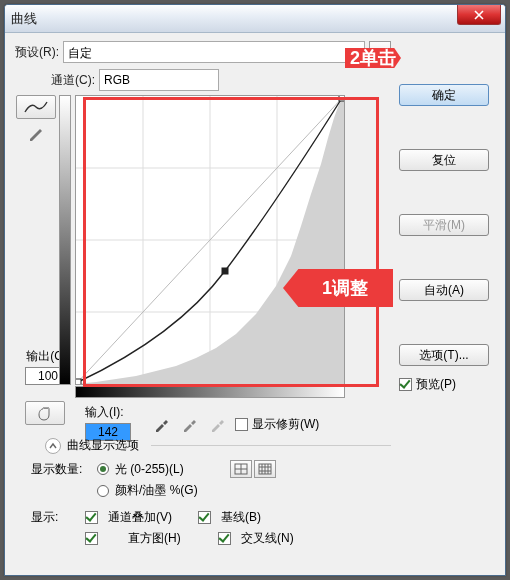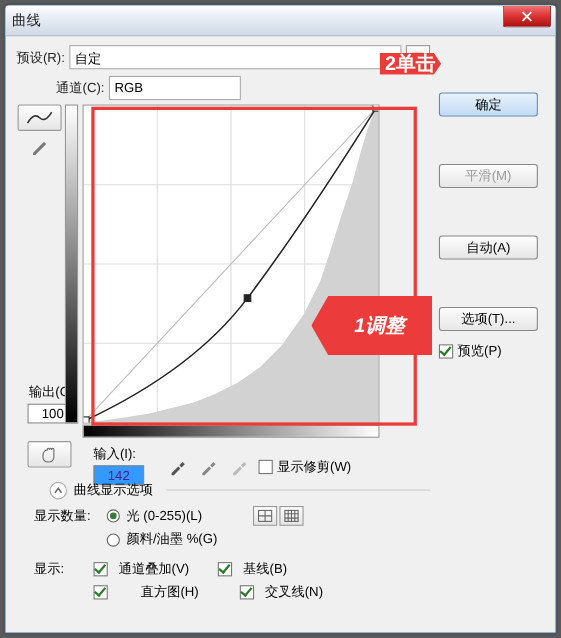--- a/index.html
+++ b/index.html
@@ -29,33 +29,33 @@
 .cb.checked::after { content: ""; position: absolute; left: 2px; top: -1px; width: 4px; height: 8px; border: solid #2a7a2a; border-width: 0 2px 2px 0; transform: rotate(40deg); }
 .curve-area { display: flex; margin-top: 4px; position: relative; }
 .curve-left { width: 60px; display: flex; flex-direction: column; }
 .output-lbl { margin-top: auto; text-align: right; padding-right: 4px; }
 .output-box { width: 46px; height: 18px; background: #fff; border: 1px solid #888; text-align: center; margin-top: 2px; margin-left: 10px; line-height: 16px; }
 .curve-panel { width: 270px; height: 290px; background: #fff; border: 1px solid #999; position: relative; }
 .curve-panel svg { position: absolute; top: 0; left: 0; }
 .gradient-h { width: 270px; height: 12px; background: linear-gradient(to right, #000, #fff); border: 1px solid #999; margin-left: 60px; margin-top: 1px; }
 .gradient-v { width: 12px; height: 290px; background: linear-gradient(to top, #000, #fff); border: 1px solid #999; position: absolute; left: 44px; top: 0; }
 .input-row { margin-left: 70px; margin-top: 6px; display: flex; align-items: center; }
-.input-box { width: 46px; height: 18px; background: #3399ff; color: #4c1d95; border: 1px solid #888; text-align: center; line-height: 16px; margin-top: 2px; }
+.input-box { width: 46px; height: 18px; background: #3399ff; color: #000000; border: 1px solid #888; text-align: center; line-height: 16px; margin-top: 2px; }
 .eyedroppers { display: flex; gap: 8px; margin: 4px 0 0 20px; }
 .eyedrop { width: 20px; height: 20px; display: flex; align-items: center; justify-content: center; }
 .section-hdr { display: flex; align-items: center; margin: 12px 0 6px 30px; gap: 6px; }
 .chev-btn { width: 16px; height: 16px; border: 1px solid #aaa; border-radius: 8px; background: #fff; display: flex; align-items: center; justify-content: center; }
 .hr { flex: 1; height: 1px; background: #ccc; margin-left: 6px; }
 .opts-row { display: flex; align-items: center; margin: 4px 0 4px 16px; gap: 6px; }
 .radio { width: 12px; height: 12px; border: 1px solid #666; border-radius: 50%; background: #fff; display: inline-flex; align-items: center; justify-content: center; }
 .radio.sel::after { content: ""; width: 6px; height: 6px; background: #3a7a3a; border-radius: 50%; }
 .grid-btns { display: flex; gap: 2px; margin-left: 40px; }
 .grid-btn { width: 22px; height: 18px; border: 1px solid #999; background: linear-gradient(to bottom, #fdfdfd, #e6e6e6); display: flex; align-items: center; justify-content: center; }
 .callout-red { position: absolute; background: #ec3b3b; color: #fff; font-size: 18px; display: flex; align-items: center; justify-content: center; font-weight: bold; }
-.callout1 { right: 112px; top: 264px; width: 110px; height: 54px; clip-path: polygon(14% 0, 100% 0, 100% 100%, 14% 100%, 0 50%); padding-left: 14px; font-style: italic; }
+.callout1 { right: 112px; top: 264px; width: 110px; height: 38px; clip-path: polygon(14% 0, 100% 0, 100% 100%, 14% 100%, 0 50%); padding-left: 14px; }
 .callout2 { right: 104px; top: 43px; width: 56px; height: 20px; clip-path: polygon(0 0, 88% 0, 100% 50%, 88% 100%, 0 100%); }
 .red-frame { position: absolute; border: 3px solid #ec3b3b; top: 92px; left: 78px; width: 296px; height: 290px; pointer-events: none; }
 .hand-icon { width: 40px; height: 24px; background: linear-gradient(to bottom, #fdfdfd, #e6e6e6); border: 1px solid #999; border-radius: 2px; display: flex; align-items: center; justify-content: center; margin-left: 6px; }
 </style>
 </head>
 <body>
 
 <div class="dialog">
   <div class="titlebar">
     <span class="title">曲线</span>
@@ -221,20 +221,23 @@
         <span style="width:84px;margin-left:20px;">直方图(H)</span>
         <div class="cb checked"></div>
         <span>交叉线(N)</span>
       </div>
     </div>
 
     <div class="right">
       <div class="btn primary">
           <span>确定</span>
         </div>
+      <div class="btn">
+          <span>复位</span>
+        </div>
       <div class="btn disabled">
           <span>平滑(M)</span>
         </div>
       <div class="btn">
           <span>自动(A)</span>
         </div>
       <div class="btn">
           <span>选项(T)...</span>
         </div>
       <div class="cb-row" style="margin-top:10px;">

